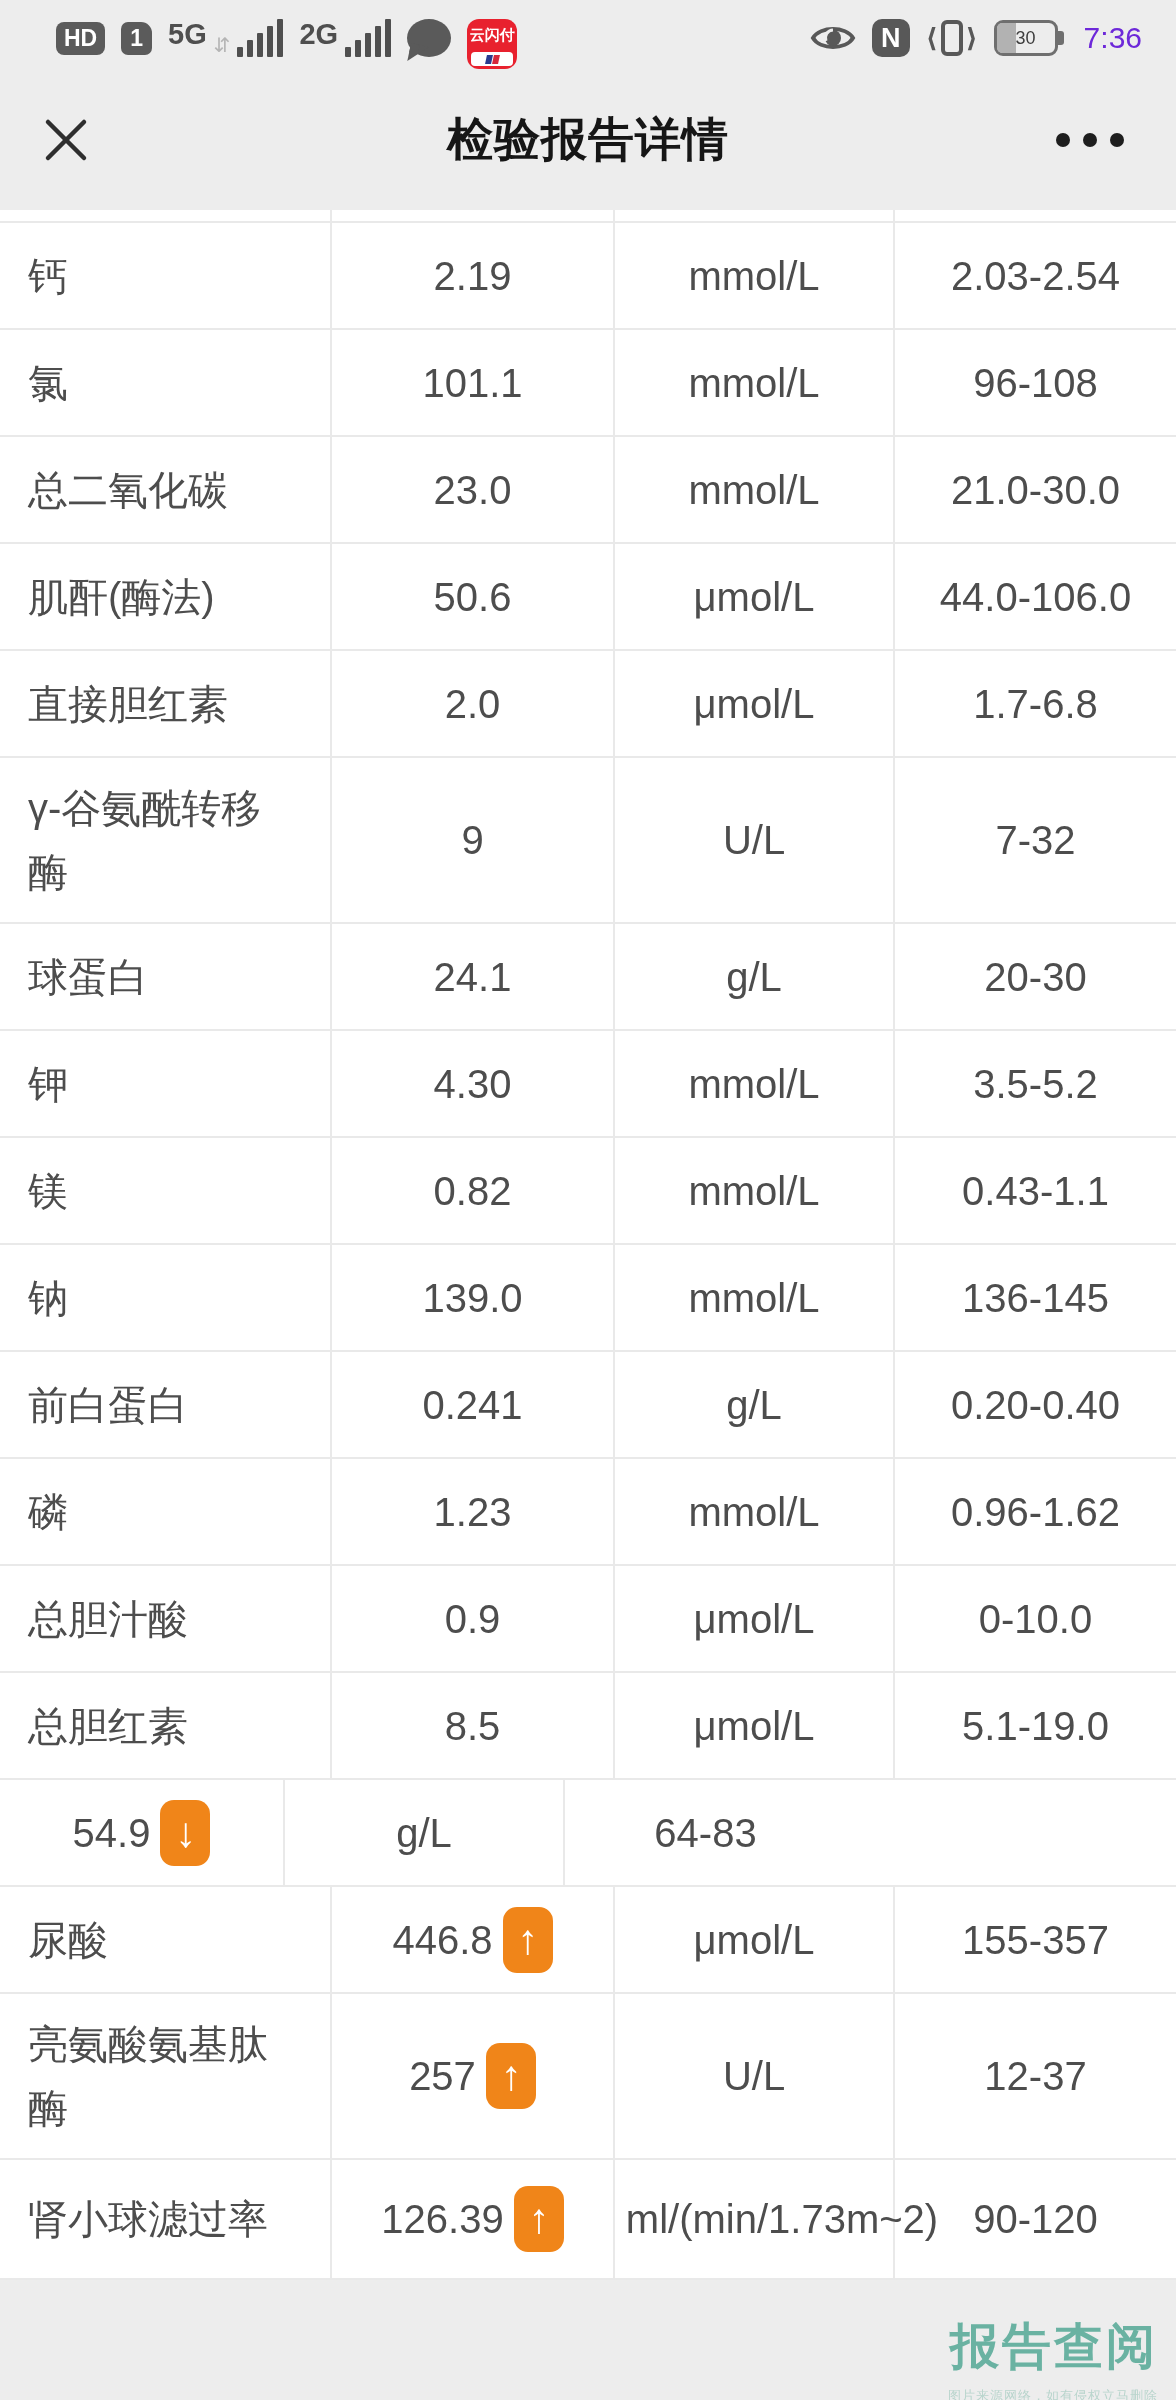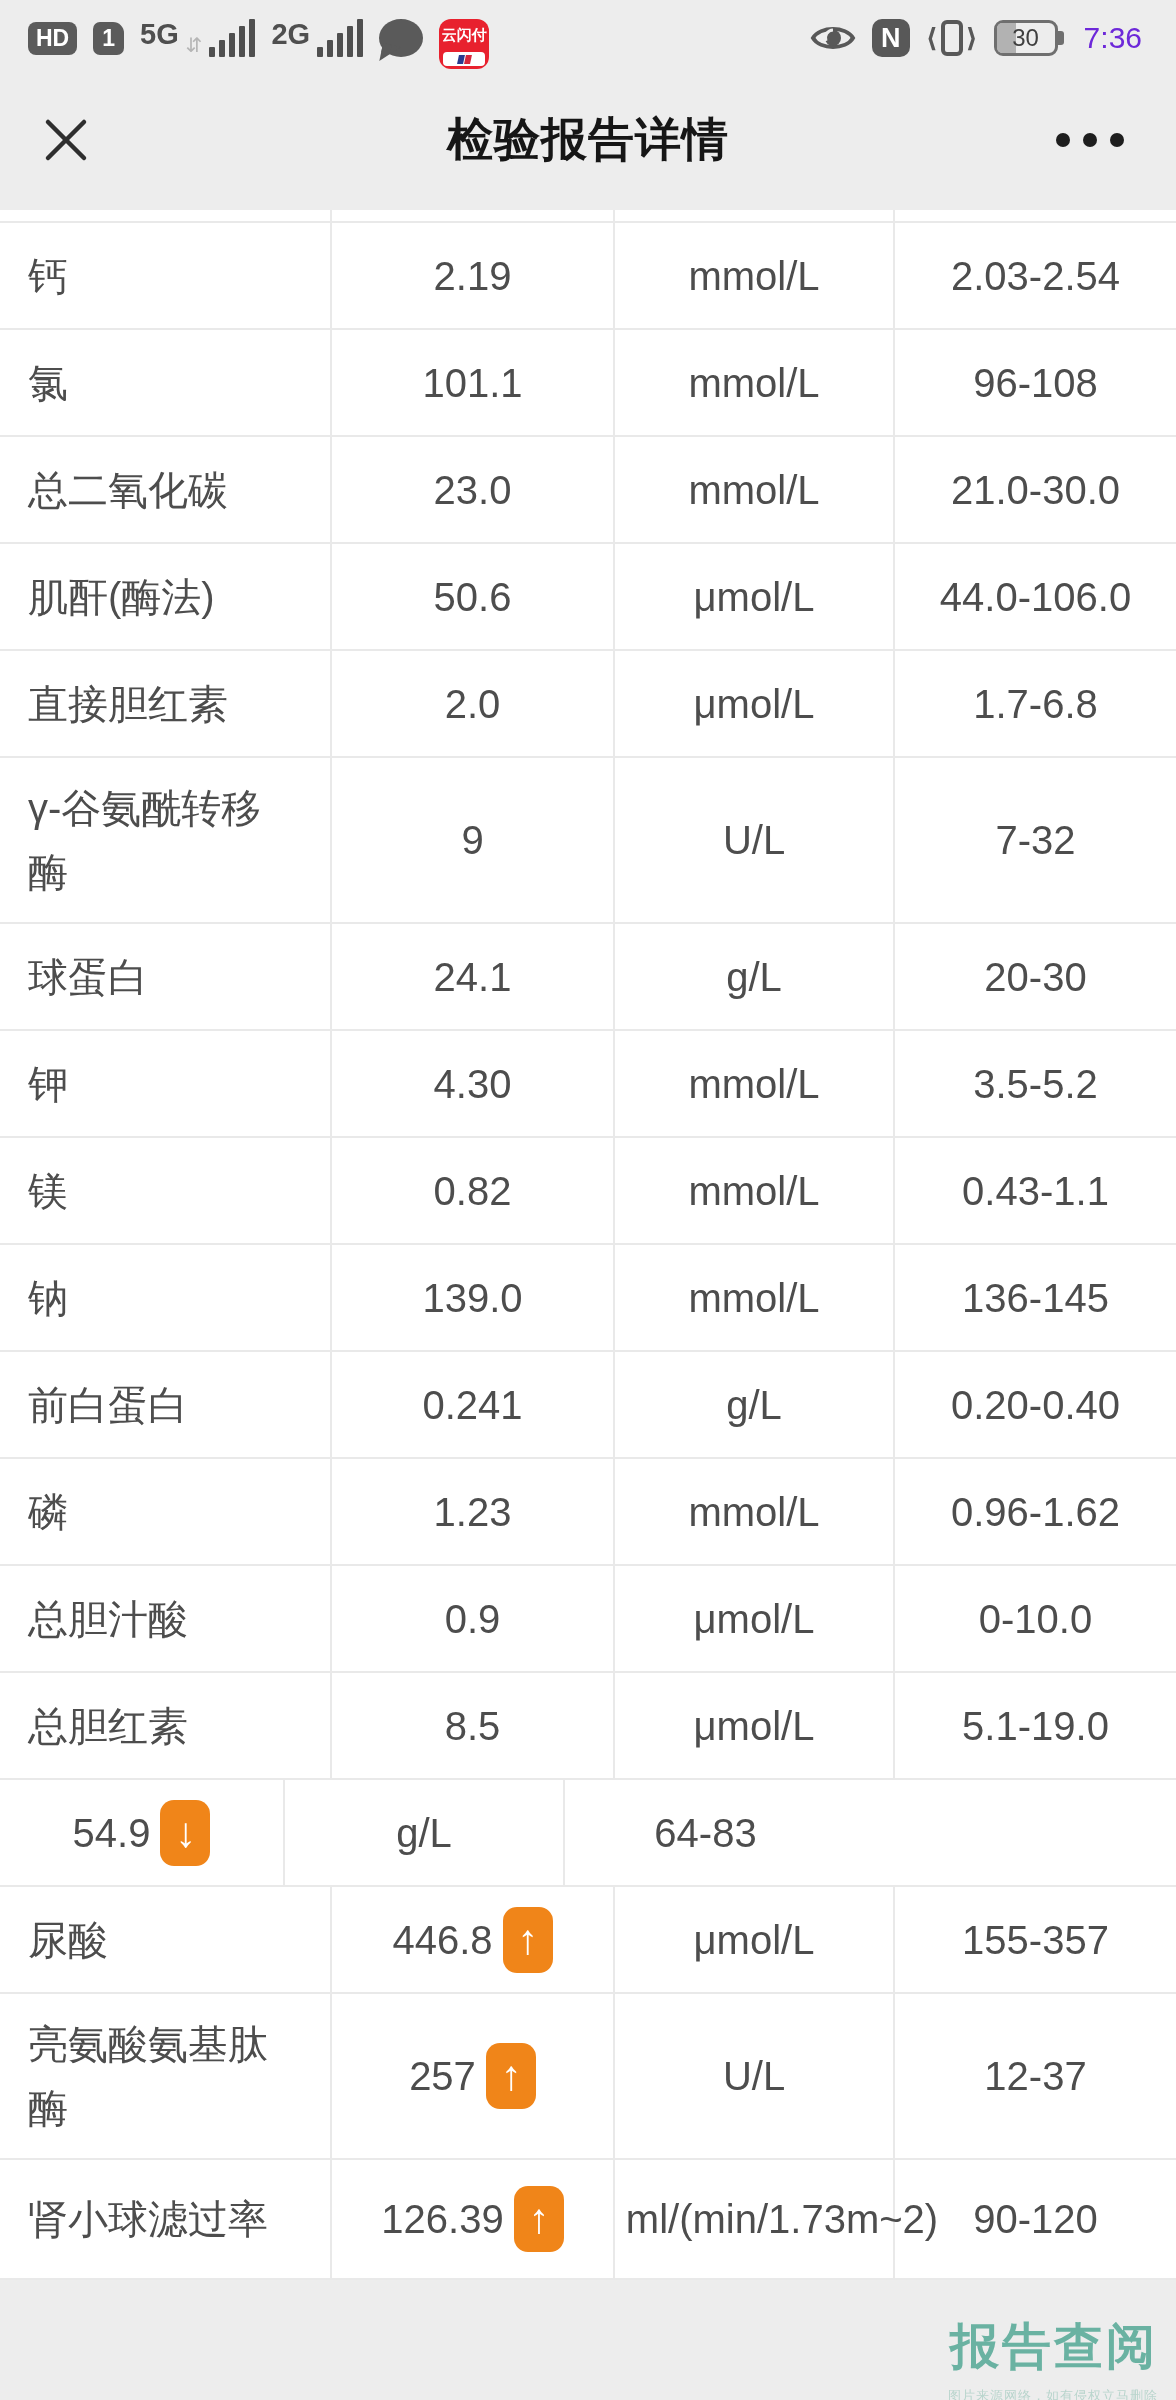--- a/index.html
+++ b/index.html
@@ -5,21 +5,21 @@
   * { margin:0; padding:0; box-sizing:border-box; }
   html,body { background:#cfcfcf; }
   body { font-family:"Liberation Sans","DejaVu Sans",sans-serif; }
   .screen {
     width:1176px; height:2400px; margin:0 auto; position:relative;
     background:var(--bg-gray,#ededed); overflow:hidden; display:flex; flex-direction:column;
   }
   
   .status-bar {
     height:70px; flex:0 0 70px; display:flex; align-items:center;
-    justify-content:space-between; padding:6px 34px 0 28px; color:#4f4f4f;
+    justify-content:space-between; padding:6px 34px 0 56px; color:#4f4f4f;
   }
   .sb-group { display:flex; align-items:center; gap:16px; }
   .hd-badge {
     background:#5b5b5b; color:#fff; font-size:23px; font-weight:bold;
     border-radius:8px; padding:5px 8px; line-height:1;
   }
   .sim-badge {
     background:#5b5b5b; color:#fff; font-size:23px; font-weight:bold;
     border-radius:7px 11px 7px 7px; padding:5px 9px; line-height:1;
   }
@@ -59,21 +59,21 @@
   .vib-wave { font-size:26px; color:#585858; font-weight:bold; }
   .vib-phone { width:22px; height:36px; border:4px solid #585858; border-radius:6px; }
   .battery { position:relative; width:64px; height:36px; border:3px solid #6f6f6f; border-radius:9px; margin-right:6px; }
   .battery::after {
     content:""; position:absolute; right:-9px; top:8px; width:6px; height:14px;
     background:#6f6f6f; border-radius:0 3px 3px 0;
   }
   .battery .fill { position:absolute; left:0; top:0; bottom:0; width:34%; background:#b2b2b2; border-radius:5px 0 0 5px; }
   .battery .pct {
     position:absolute; inset:0; display:flex; align-items:center; justify-content:center;
-    font-size:24px; color:#3f3f3f; line-height:1;
+    font-size:18px; color:#3f3f3f; line-height:1;
   }
   .clock { font-size:30px; color:#6d28d9; margin-left:4px; }
   
   .nav-bar { height:140px; flex:0 0 140px; position:relative; display:flex; align-items:center; justify-content:center; }
   .close-btn {
     position:absolute; left:36px; top:50%; transform:translateY(-50%);
     width:60px; height:60px; display:flex; align-items:center; justify-content:center; cursor:pointer;
   }
   .close-btn svg { display:block; }
   .nav-title { font-size:46px; font-weight:600; color:#161616; letter-spacing:1px; }

